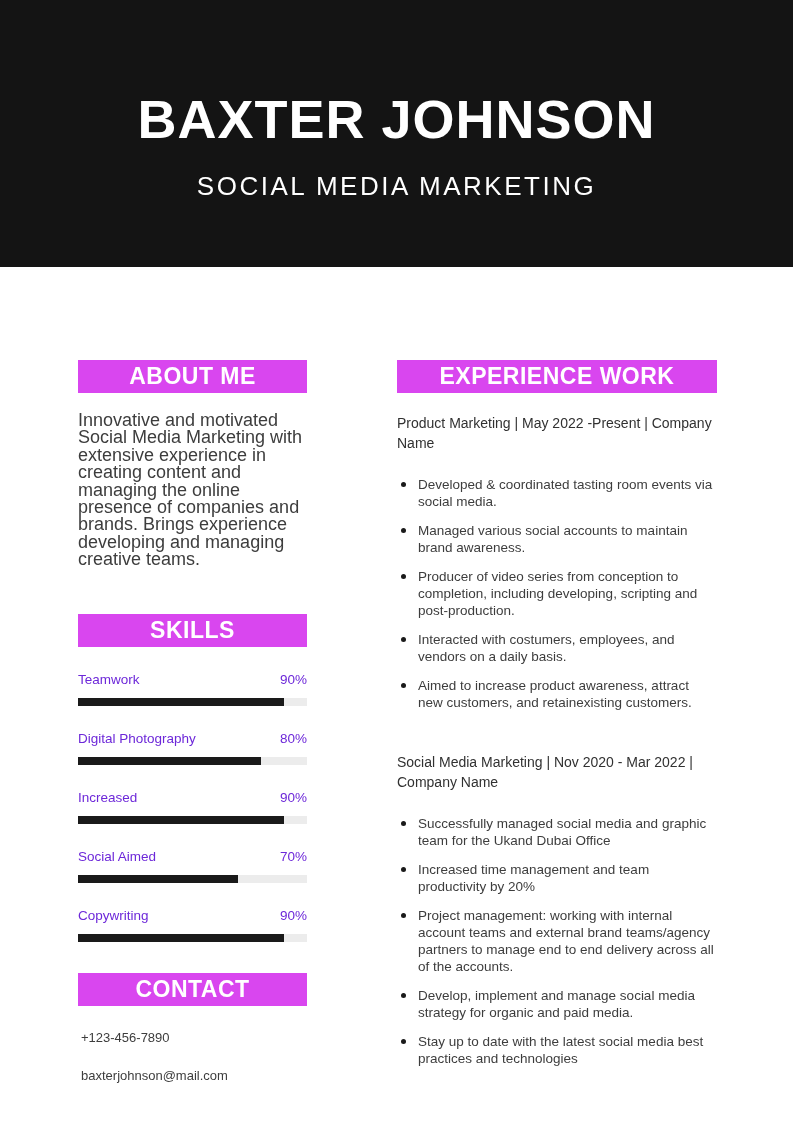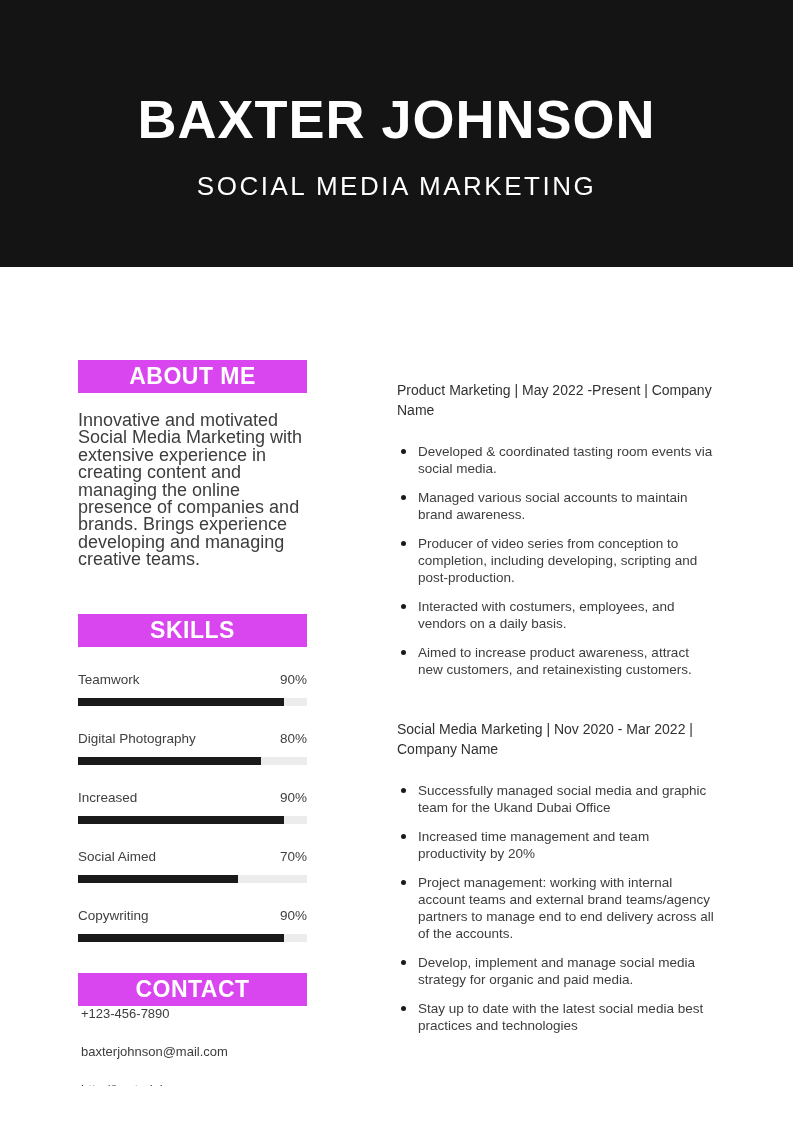--- a/index.html
+++ b/index.html
@@ -67,36 +67,36 @@
 
   
   .skills-section { margin-top: 45px; }
   .skill-item { margin-top: 25px; }
   .skill-item:first-of-type { margin-top: 24px; }
   .skill-row {
     display: flex;
     justify-content: space-between;
     align-items: flex-start;
     font-size: 13.5px;
-    color: #404040;
+    color: #6d28d9;
   }
   .skill-track {
     margin-top: 11px;
     height: 8px;
     background: #ececec;
     width: 100%;
   }
   .skill-fill {
     height: 8px;
     background: #1a1a1a;
   }
 
   
   .contact-section { margin-top: 31px; }
-  .contact-list { }
+  .contact-list { margin-top: 24px; }
   .contact-item {
     font-size: 13px;
     color: #3d3d3d;
     margin-bottom: 23px;
     padding-left: 3px;
   }
 
   
   .job-title {
     margin-top: 20px;
@@ -211,20 +211,21 @@
           <div class="contact-item">http://baxterjohnson.com</div>
         </div>
       </div>
 
     </div>
 
     <div class="col-gap"></div>
 
     <div class="col-right">
 
+      <div class="section-head">EXPERIENCE WORK</div>
 
       <div class="job job1">
         <div class="job-title">Product Marketing | May 2022 -Present | Company Name</div>
         <ul class="job-bullets">
           <li>Developed &amp; coordinated tasting room events via social media.</li>
           <li>Managed various social accounts to maintain brand awareness.</li>
           <li>Producer of video series from conception to completion, including developing, scripting and post-production.</li>
           <li>Interacted with costumers, employees, and vendors on a daily basis.</li>
           <li>Aimed to increase product awareness, attract new customers, and retainexisting customers.</li>
         </ul>

